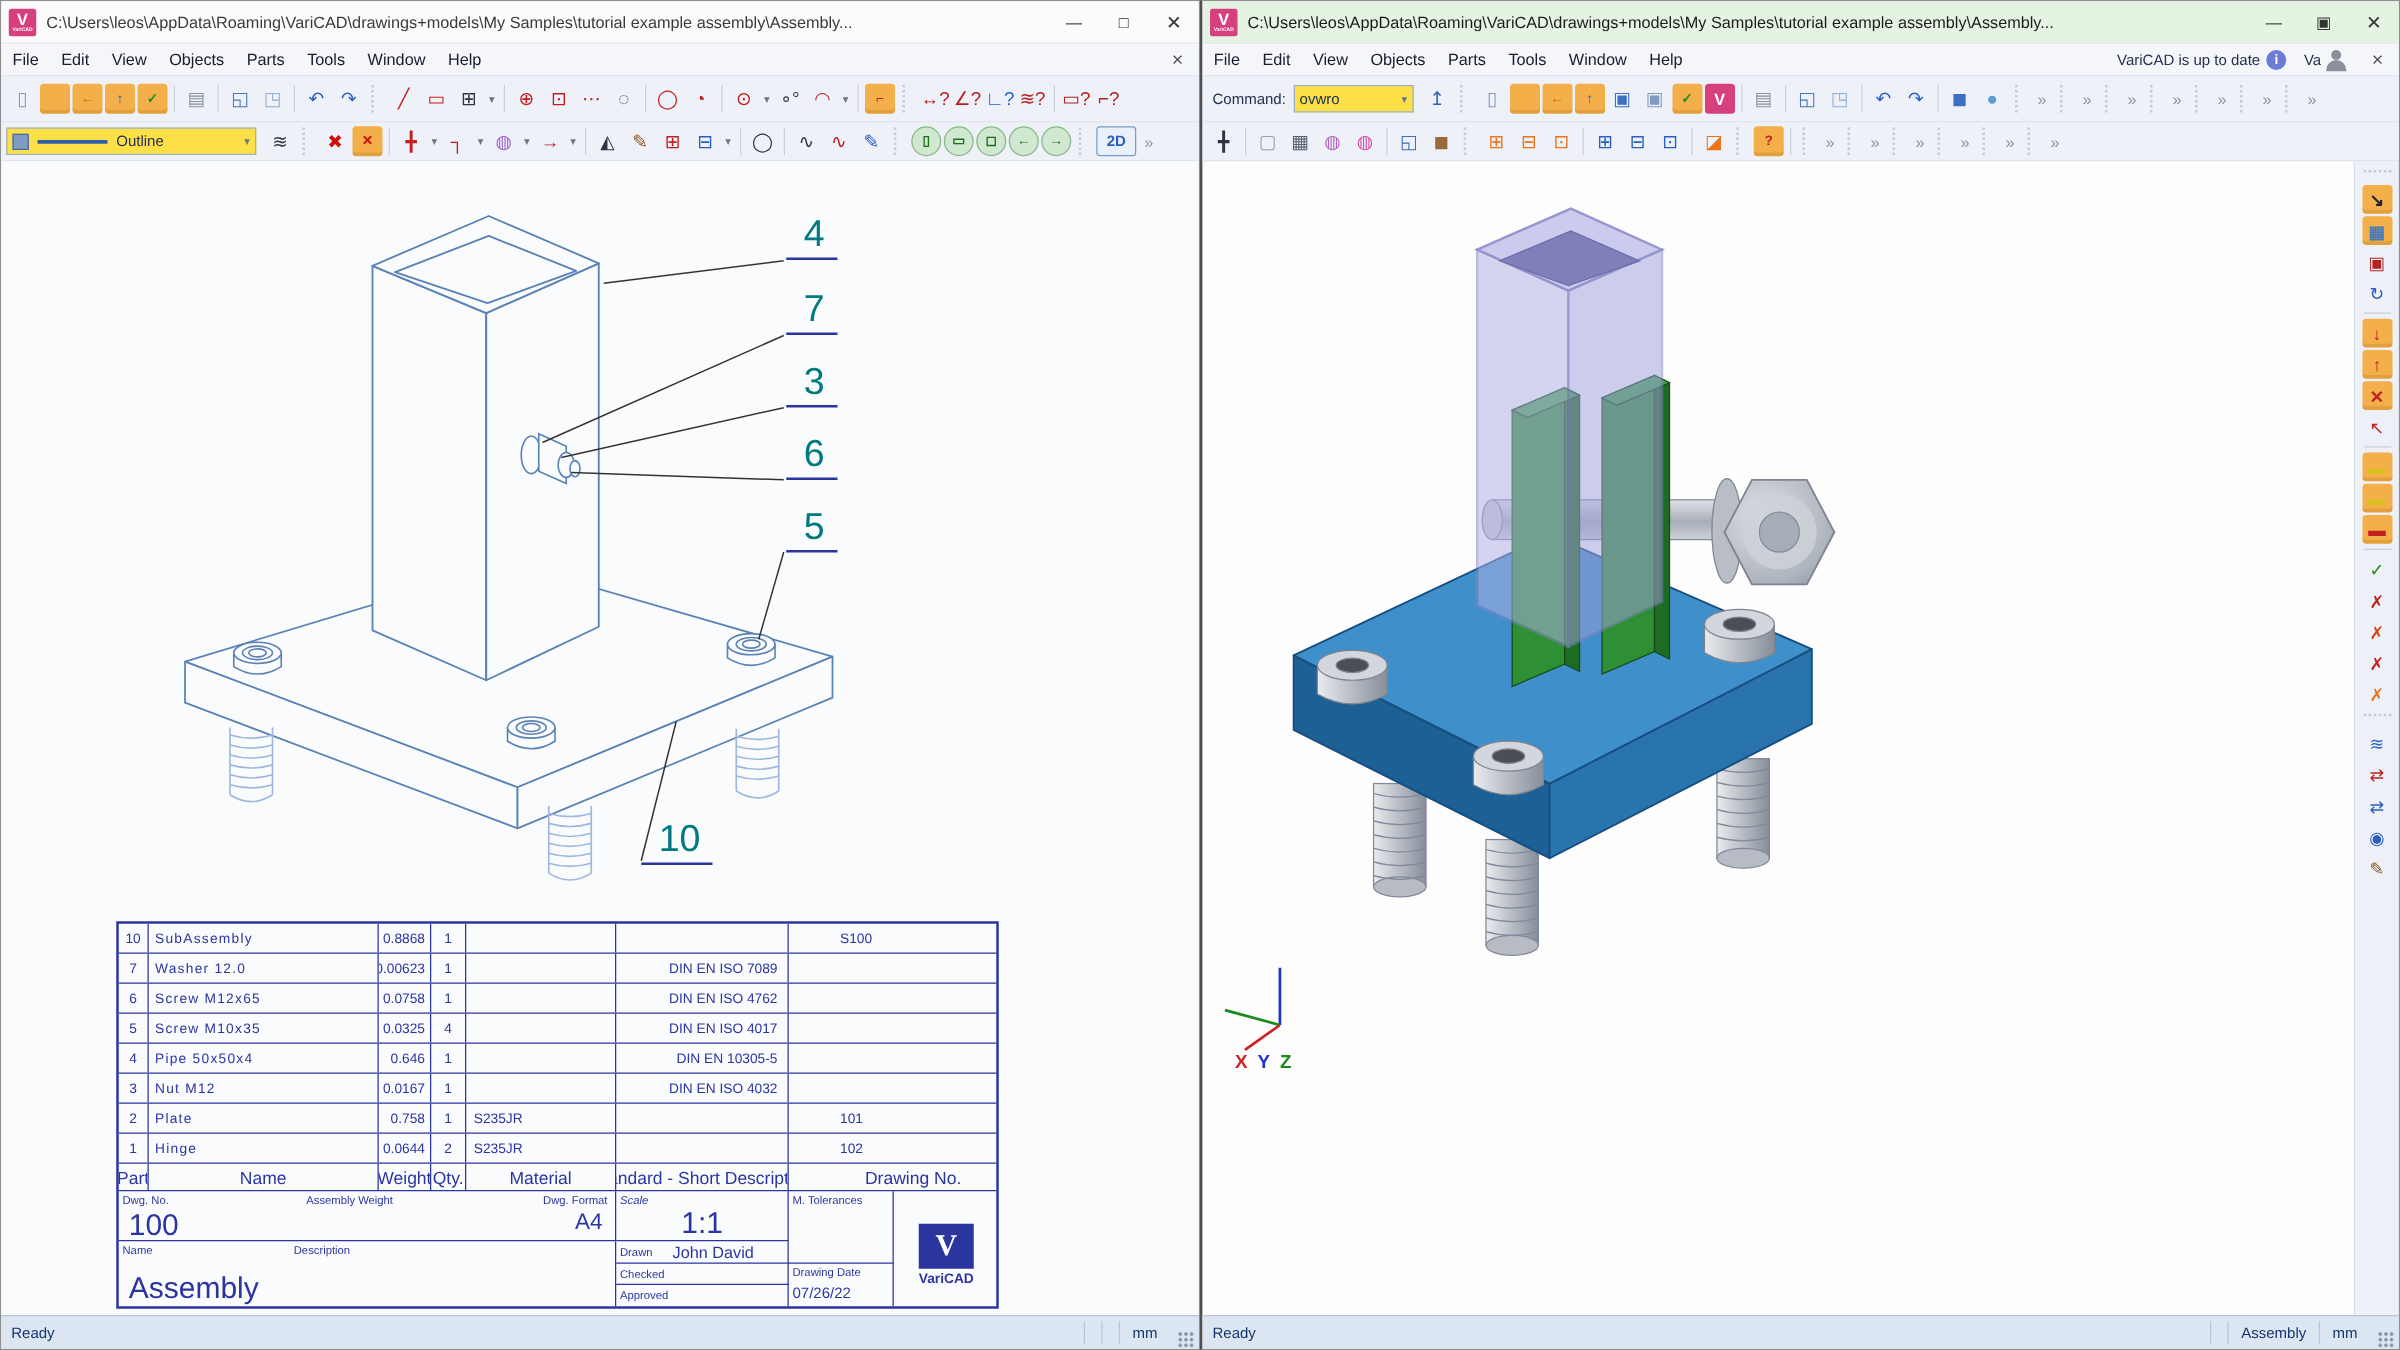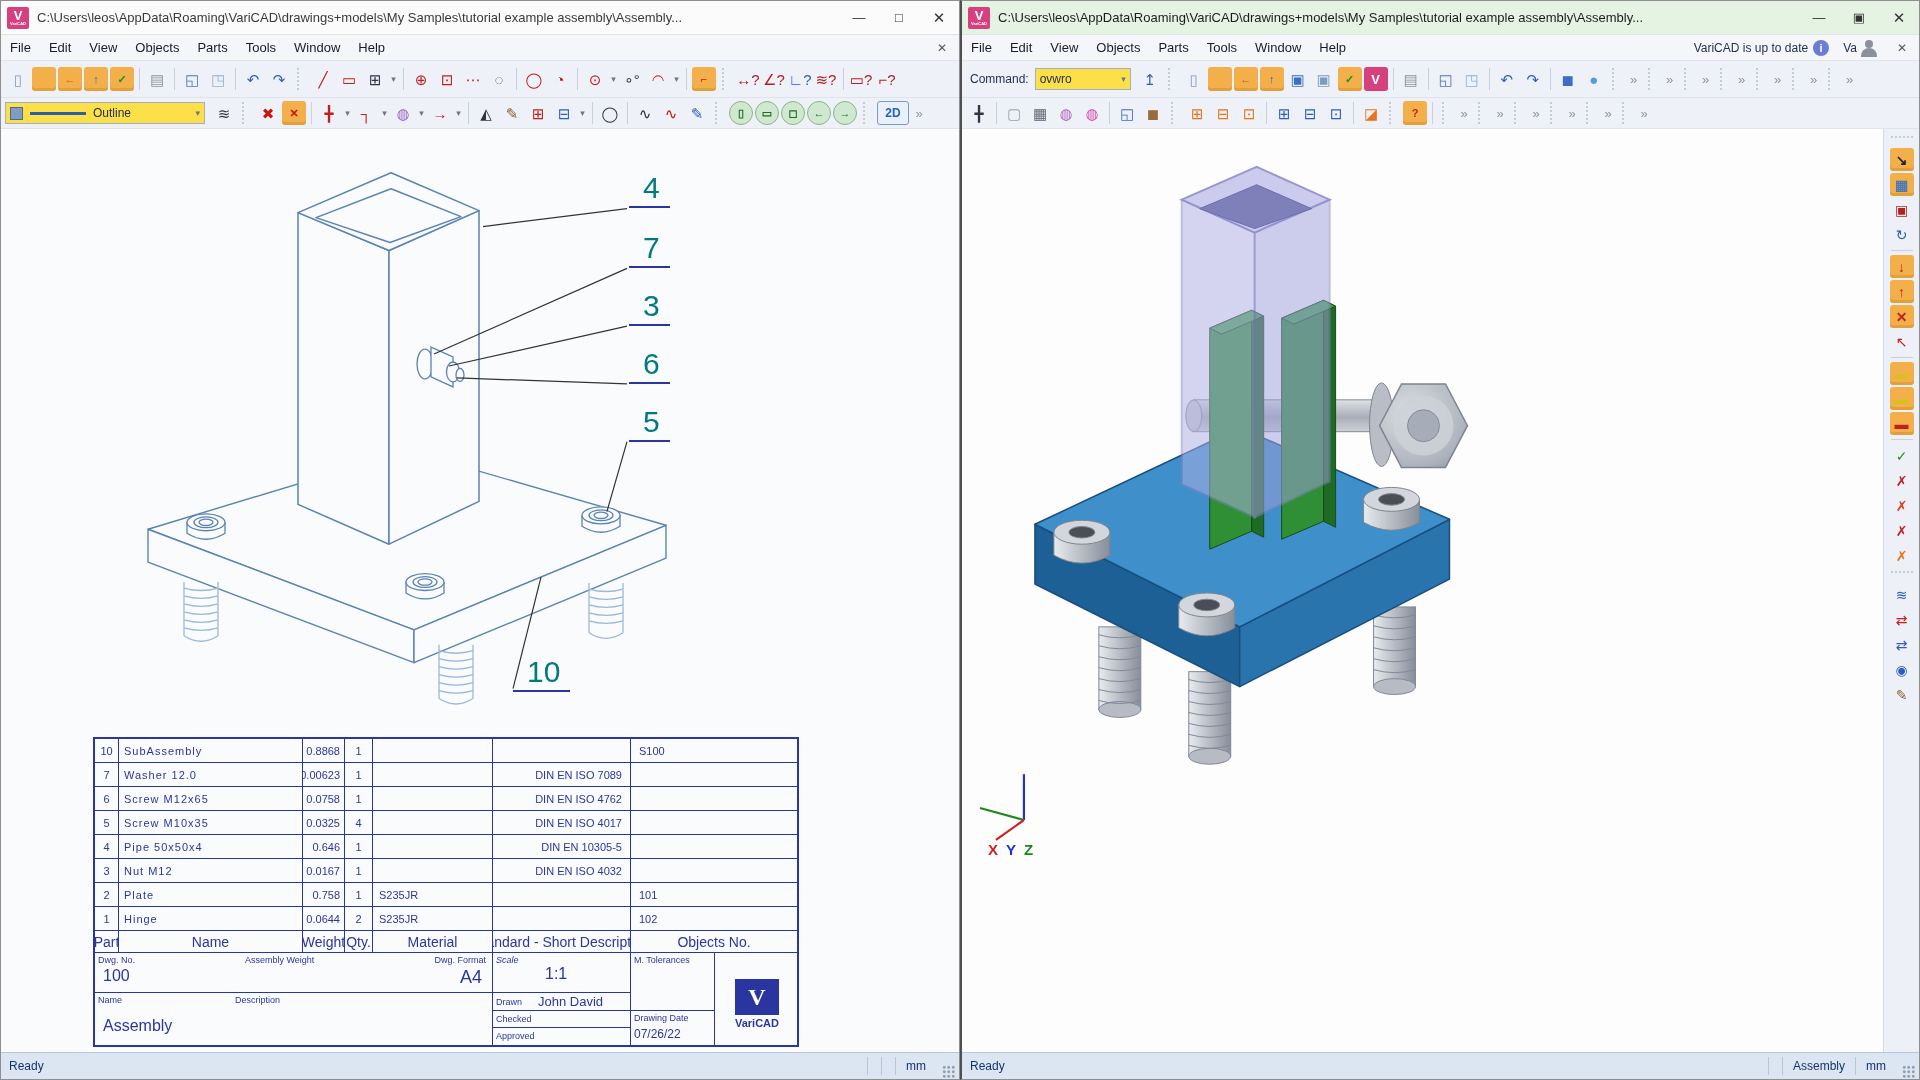--- a/index.html
+++ b/index.html
@@ -96,35 +96,35 @@
   .callout { position:absolute; color:#00797f; font-size:30px; line-height:1;
              border-bottom:2px solid #2b35a0; padding:0 10px 3px 14px; }
 
   
   .bom { position:absolute; left:92px; top:608px; width:706px; border:2px solid #2b35a0;
          color:#2b35a0; background:transparent; }
   .bom-row { display:grid; grid-template-columns:24px 184px 42px 28px 120px 138px 166px;
              height:24px; border-bottom:1px solid #2b35a0; }
   .bom-row .c { border-right:1px solid #2b35a0; font-size:11px; display:flex;
                 align-items:center; overflow:hidden; white-space:nowrap; }
-  .bom-row .c:last-child { border-right:0; }
+  .bom-row .c:last-child { border-right:0;margin-left:33px; }
   .c.part { justify-content:center; }
   .c.name { padding-left:5px; letter-spacing:1px; }
   .c.weight { justify-content:flex-end; padding-right:4px; }
   .c.qty { justify-content:center; }
   .c.mat { padding-left:6px; }
   .c.std { justify-content:flex-end; padding-right:8px; }
   .c.dwg { padding-left:8px; }
   .bom-head { height:22px; }
   .bom-head .c { font-size:14px; justify-content:center; padding:0; }
 
   .tblock { position:relative; height:92px; font-size:9px; }
   .tcell { position:absolute; border-right:1px solid #2b35a0; border-bottom:1px solid #2b35a0; }
   .tlabel { position:absolute; font-size:9px; }
-  .tbig { position:absolute; font-size:16px; }
+  .tbig { position:absolute; font-size:24px; }
   .tmed { position:absolute; font-size:13px; }
   .logo-box { position:absolute; left:14px; top:26px; width:56px; height:56px;
               display:flex; flex-direction:column; align-items:center; }
   .logo-v { width:44px; height:36px; background:#2b35a0; color:#fff; display:flex;
             align-items:center; justify-content:center; font-size:24px; font-weight:bold;
             font-family:"Liberation Serif", serif; }
   .logo-t { font-size:11px; font-weight:bold; color:#2b35a0; margin-top:2px; }
 
   
   .axis-labels { position:absolute; left:26px; top:712px; display:flex; gap:8px;
@@ -539,21 +539,21 @@
               <span class="c dwg">102</span>
             </div>
           </div>
         <div class="bom-row bom-head">
           <span class="c">Part</span>
           <span class="c">Name</span>
           <span class="c">Weight</span>
           <span class="c">Qty.</span>
           <span class="c">Material</span>
           <span class="c">Standard - Short Description</span>
-          <span class="c">Objects No.</span>
+          <span class="c">Drawing No.</span>
         </div>
         <div class="tblock">
           <div class="tcell" style="left:0;top:0;width:398px;height:40px;">
             <span class="tlabel" style="left:3px;top:2px;">Dwg. No.</span>
             <span class="tbig" style="left:8px;top:14px;">100</span>
             <span class="tlabel" style="left:150px;top:2px;">Assembly Weight</span>
             <span class="tlabel" style="right:6px;top:2px;">Dwg. Format</span>
             <span class="tbig" style="right:10px;top:14px;font-size:18px;">A4</span>
           </div>
           <div class="tcell" style="left:398px;top:0;width:138px;height:40px;">

